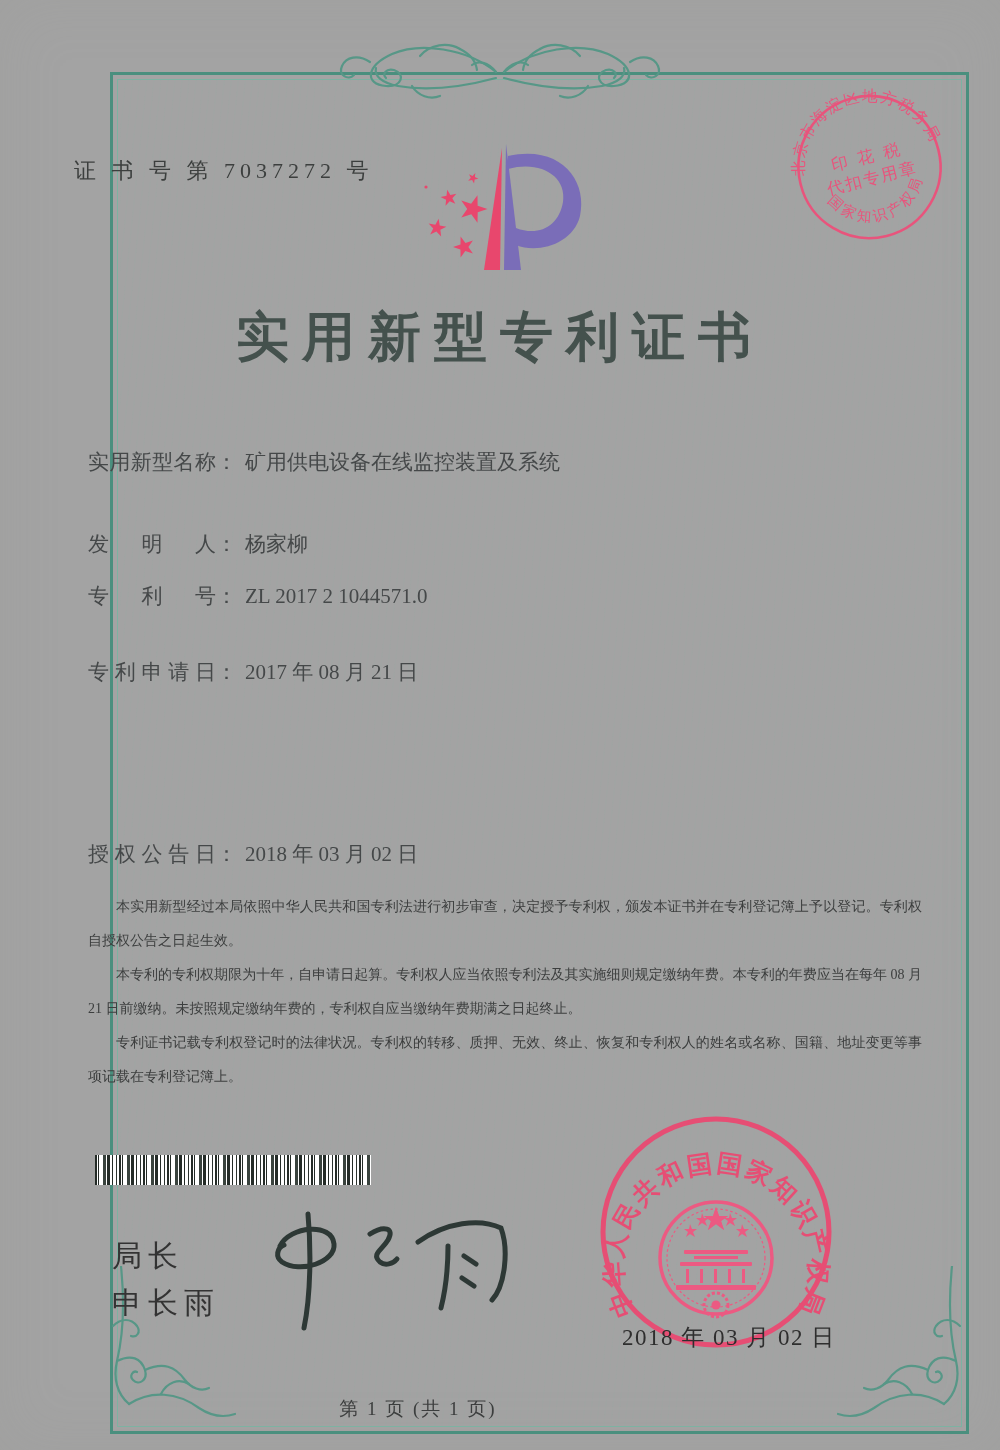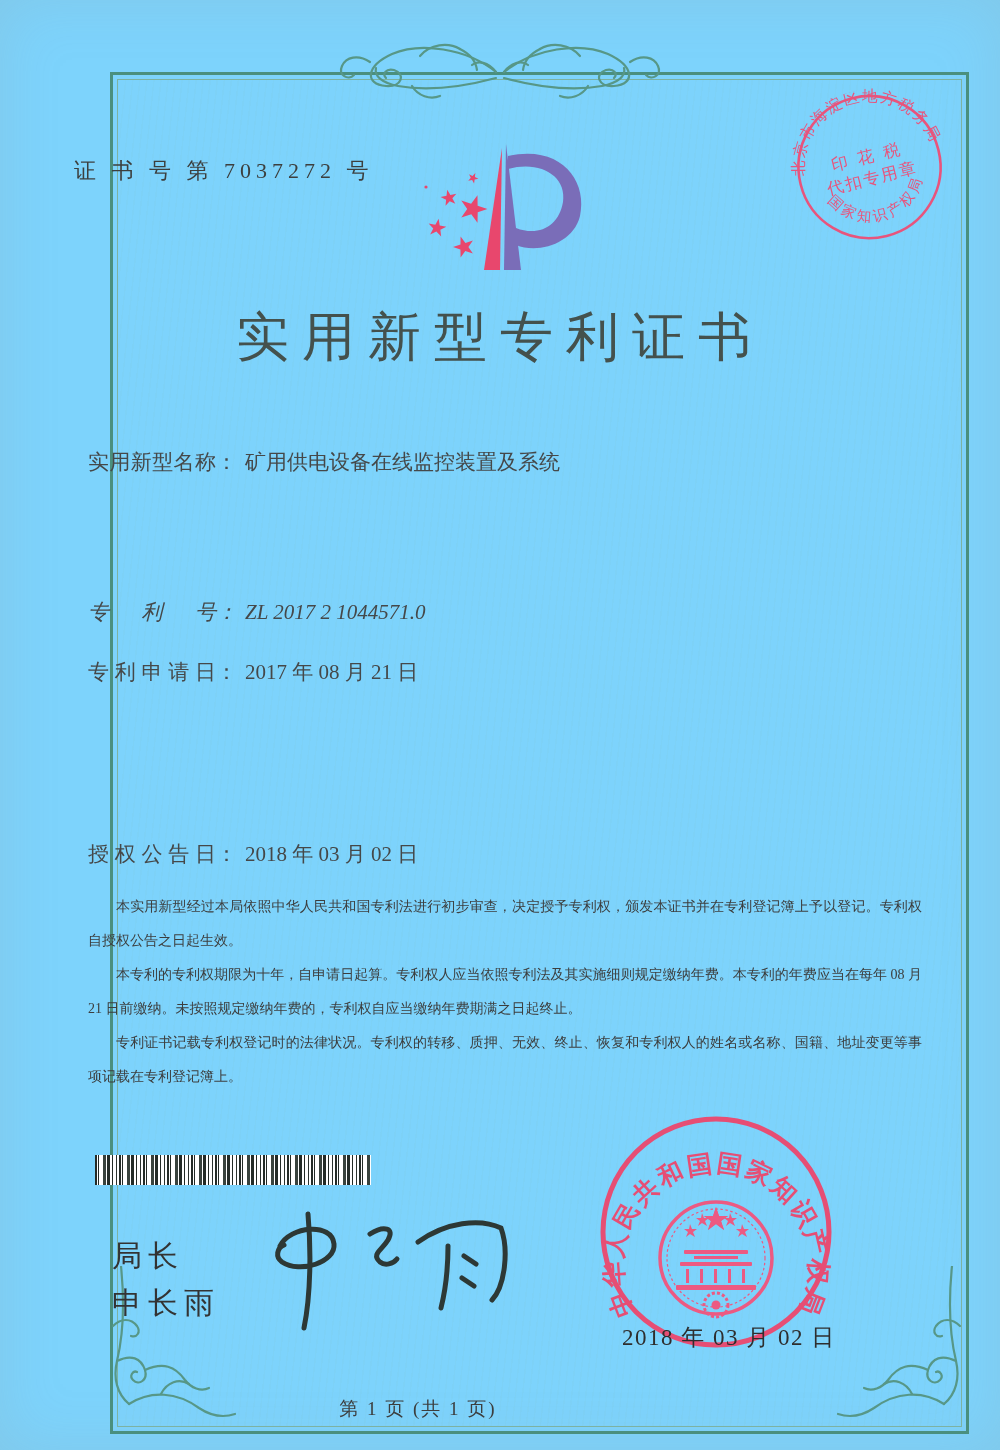--- a/index.html
+++ b/index.html
@@ -4,21 +4,21 @@
 <style>
   html,body{margin:0;padding:0;}
   body{
     width:1000px;height:1450px;
     background:#f4f4f1;
     font-family:"Liberation Serif","DejaVu Serif",serif;
     position:relative;overflow:hidden;
   }
   .page{
     position:absolute;left:0;top:0;width:1000px;height:1450px;
-    background:#7dd3fc;
+    background:#a3a3a3;
     box-shadow:inset 0 0 60px rgba(150,150,145,0.18);
   }
   
   .frame{
     position:absolute;left:110px;top:72px;width:853px;height:1356px;
     border:3px solid #4a8f7e;
   }
   .frame-inner{
     position:absolute;left:4px;top:4px;right:4px;bottom:4px;
     border:1px solid #7db2a2;
@@ -27,21 +27,21 @@
   .orn{position:absolute;pointer-events:none;}
   .orn path{stroke:#579787;stroke-width:2.2;fill:none;stroke-linecap:round;}
   
   .certno{
     position:absolute;left:74px;top:156px;
     font-size:22px;color:#3c3f3e;letter-spacing:5px;
   }
   
   .title{
     position:absolute;left:0;top:302px;width:1000px;
-    text-align:center;font-size:53px;font-weight:400;
+    text-align:center;font-size:53px;font-weight:700;
     color:#44514d;letter-spacing:13px;
   }
   
   .field{
     position:absolute;left:88px;width:860px;
     font-size:21px;color:#454849;white-space:nowrap;
   }
   .flabel{
     display:inline-block;width:128px;
     text-align:justify;text-align-last:justify;
@@ -167,21 +167,24 @@
       <text x="77" y="72" font-size="16.5" fill="#e8547c" letter-spacing="3" text-anchor="middle">印 花 税</text>
       <text x="77" y="94" font-size="16.5" fill="#e8547c" letter-spacing="2" text-anchor="middle">代扣专用章</text>
     </svg>
   </div>
 
   <div class="title">实用新型专利证书</div>
 
   <div class="field" style="top:448px;">
     <span class="flabel">实用新型名称</span><span class="fsep">：</span><span>矿用供电设备在线监控装置及系统</span>
   </div>
-  <div class="field" style="top:598px;font-style:italic;">
+  <div class="field" style="top:530px;">
+    <span class="flabel">发明人</span><span class="fsep">：</span><span>杨家柳</span>
+  </div>
+  <div class="field" style="top:582px;">
     <span class="flabel">专利号</span><span class="fsep">：</span><span>ZL 2017 2 1044571.0</span>
   </div>
   <div class="field" style="top:658px;">
     <span class="flabel">专利申请日</span><span class="fsep">：</span><span>2017 年 08 月 21 日</span>
   </div>
   <div class="field" style="top:840px;">
     <span class="flabel">授权公告日</span><span class="fsep">：</span><span>2018 年 03 月 02 日</span>
   </div>
 
   <div class="bodytext">

